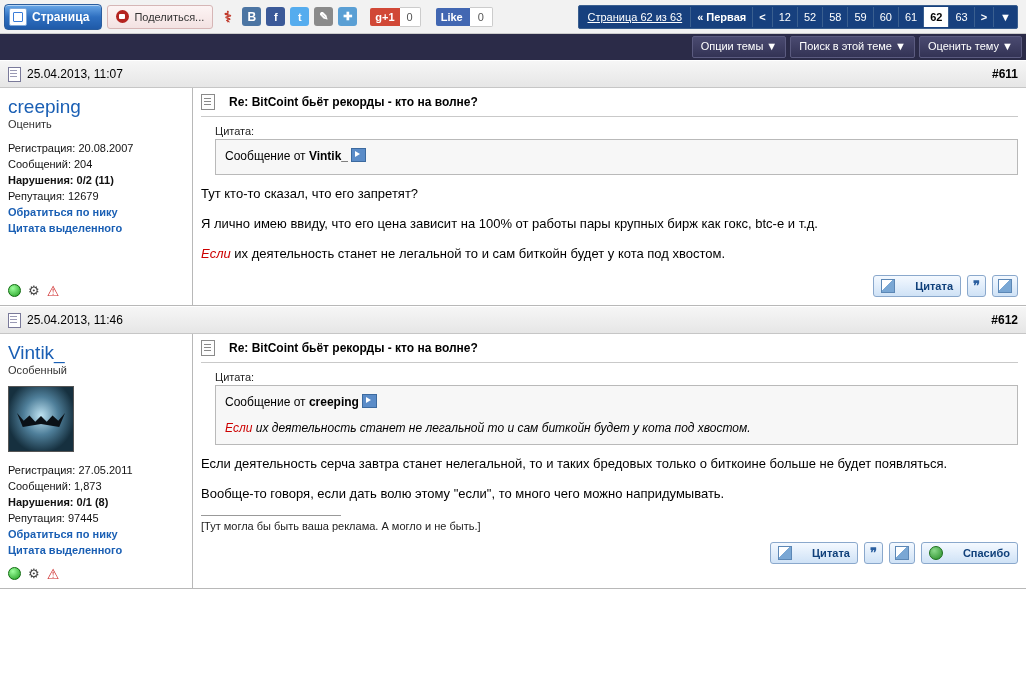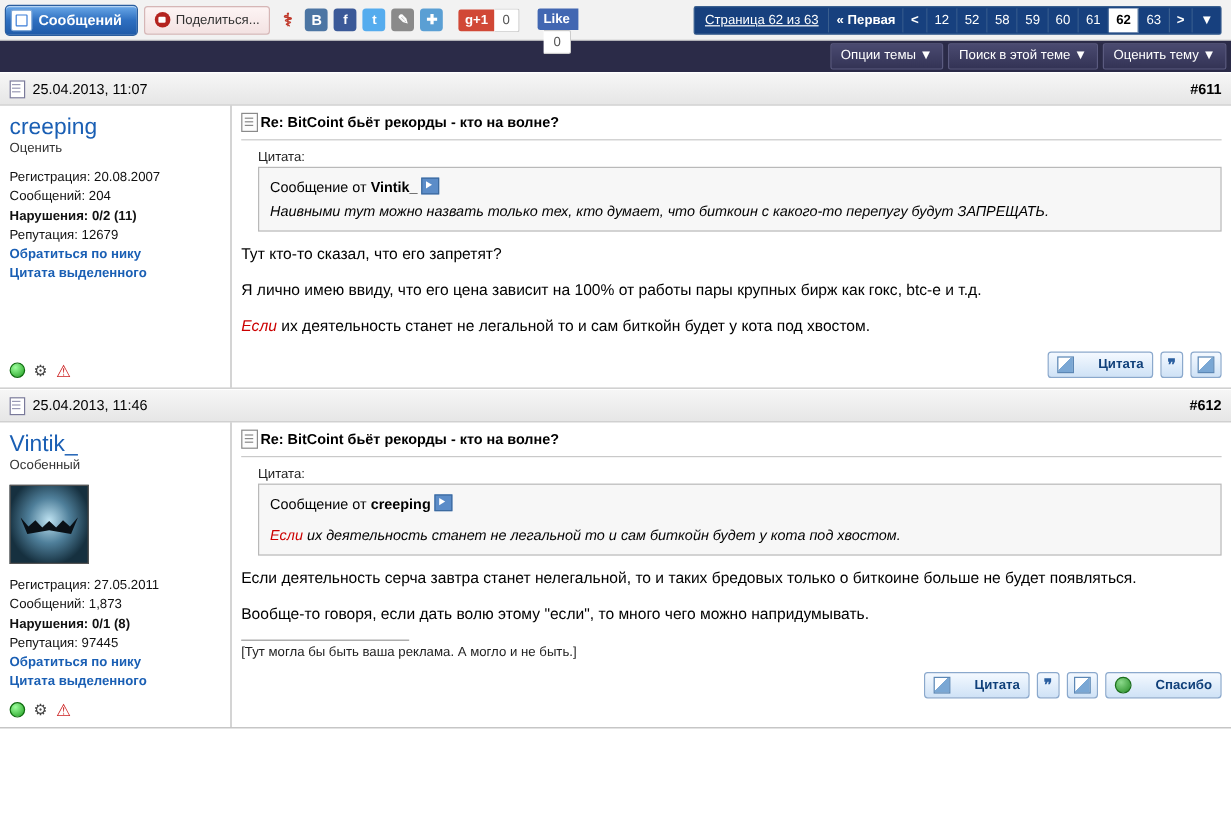--- a/index.html
+++ b/index.html
@@ -110,21 +110,21 @@
   }
   .gplus .g {
     background: #d14836; color: #fff; font-size: 11px; font-weight: bold;
     padding: 2px 5px; border-radius: 2px 0 0 2px; line-height: 14px;
   }
   .gplus .cnt {
     border: 1px solid #cccccc; border-left: none; background: #fff;
     padding: 2px 7px; font-size: 11px; line-height: 14px; color: #555;
     border-radius: 0 2px 2px 0;
   }
-  .fblike { display: flex; align-items: center; height: 20px; cursor: pointer; flex-direction: column; }
+  .fblike { display: flex; align-items: center; height: 20px; cursor: pointer; }
   .fblike .f {
     background: #4267b2; color: #fff; font-size: 11px; font-weight: bold;
     padding: 2px 7px 2px 5px; border-radius: 2px 0 0 2px; line-height: 14px;
   }
   .fblike .cnt {
     border: 1px solid #cccccc; border-left: none; background: #fff;
     padding: 2px 8px; font-size: 11px; line-height: 14px; color: #555;
     border-radius: 0 2px 2px 0;
   }
   .spacer { flex: 1 1 auto; }
@@ -265,21 +265,21 @@
 
   .content {
     flex: 1 1 auto;
     padding: 6px 8px 8px 8px;
     box-sizing: border-box;
     min-width: 0;
   }
   .post-title {
     display: flex;
     align-items: center;
-    gap: 2px;
+    gap: 14px;
     font-weight: bold;
     font-size: 12px;
     padding-bottom: 4px;
   }
   .pt-icon {
     width: 12px; height: 14px;
     border: 1px solid #8a8a8a;
     background: #fdfdfd;
     position: relative;
     flex: none;
@@ -365,21 +365,21 @@
   }
 </style>
 </head>
 <body>
 
 <div id="page">
 
   <div class="toolbar">
     <div class="btn-reply">
       <span class="sq"></span>
-      <span>Сообщений</span>
+      <span>Страница</span>
     </div>
 
     <div class="btn-share">
       <span class="share-dot"></span>
       <span>Поделиться...</span>
     </div>
 
     <span class="soc soc-run">⚕</span>
     <span class="soc soc-vk">B</span>
     <span class="soc soc-fb">f</span>
@@ -454,21 +454,20 @@
           <span>Re: BitCoint бьёт рекорды - кто на волне?</span>
         </div>
         <div class="rule"></div>
 
         <div class="quote-label">Цитата:</div>
         <div class="quote-box">
           <div class="quote-from">
             <span>Сообщение от</span>
             <b>Vintik_</b><span class="jumpicon"></span>
           </div>
-          <div class="quote-text">Наивными тут можно назвать только тех, кто думает, что биткоин с какого-то перепугу будут ЗАПРЕЩАТЬ.</div>
         </div>
 
         <p class="para">Тут кто-то сказал, что его запретят?</p>
         <p class="para">Я лично имею ввиду, что его цена зависит на 100% от работы пары крупных бирж как гокс, btc-e и т.д.</p>
         <p class="para"><span class="red-word">Если</span><span> их деятельность станет не легальной то и сам биткойн будет у кота под хвостом.</span></p>
 
         <div class="actions">
           <div class="abtn">
             <span class="pencil"></span>
             <span>Цитата</span>

